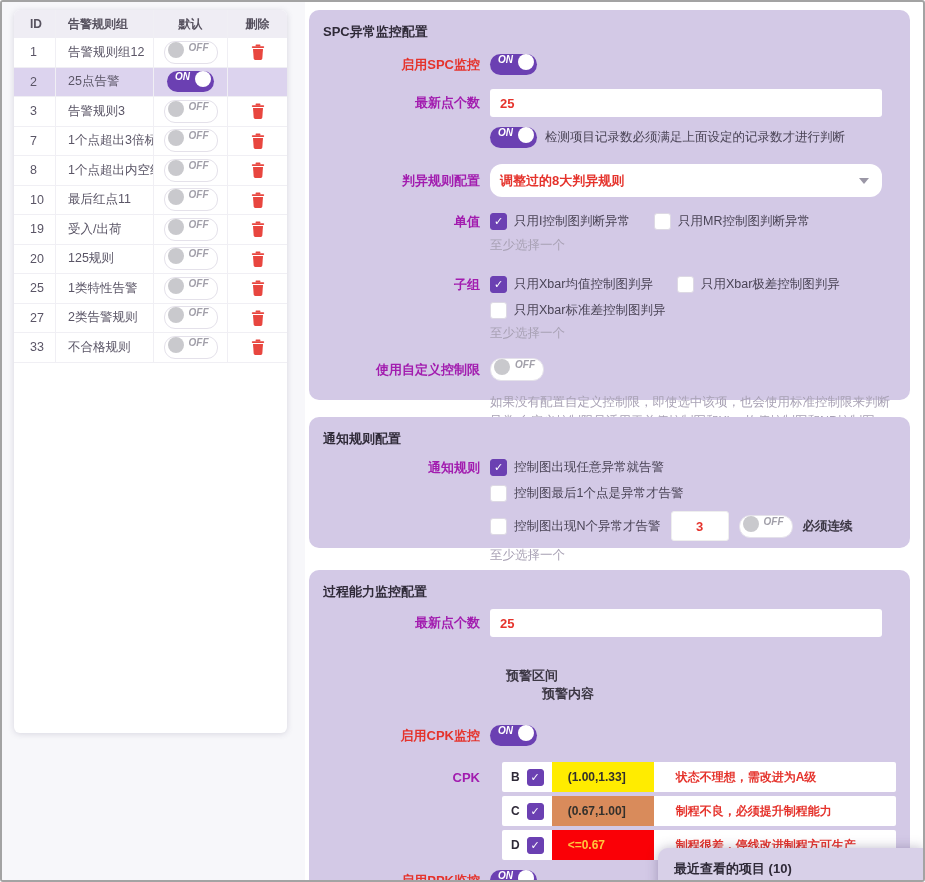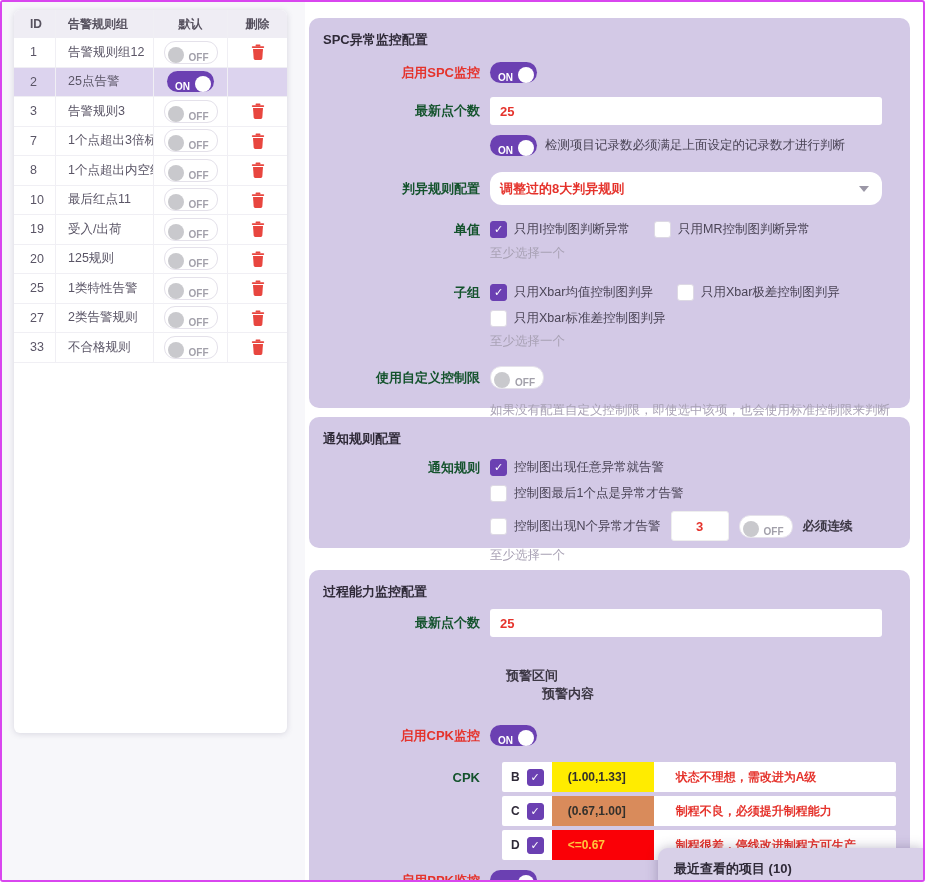--- a/index.html
+++ b/index.html
@@ -1,33 +1,33 @@
 <!DOCTYPE html>
 <html><head>
 <meta charset="utf-8">
 <style>
   html,body{margin:0;padding:0;background:#fff;font-family:"Liberation Sans","DejaVu Sans",sans-serif;}
-  .frame{position:relative;width:921px;height:878px;border:2px solid #d946ef;border-radius:3px;overflow:hidden;background:#fff;}
+  .frame{position:relative;width:921px;height:878px;border:2px solid #a3a3a3;border-radius:3px;overflow:hidden;background:#fff;}
 
   
   .left-pane{position:absolute;left:0;top:0;width:303px;height:100%;background:#f7f7fa;}
   .rule-card{position:absolute;left:12px;top:8px;width:273px;height:723px;background:#fff;border-radius:6px;
              box-shadow:0 1px 6px rgba(80,70,110,.18);overflow:hidden;}
   .thead,.tr{display:grid;grid-template-columns:42px 98px 74px 59px;align-items:center;}
   .thead{height:28px;background:#efedf4;font-size:12px;font-weight:700;color:#57525f;}
   .tr{height:28.5px;font-size:12.5px;color:#5a5566;border-bottom:1px solid #f0eff4;background:#fff;}
   .tr.selected{background:#dcd3ee;}
   .td,.th{height:100%;display:flex;align-items:center;border-right:1px solid #f0eff4;overflow:hidden;white-space:nowrap;}
   .td:last-child,.th:last-child{border-right:none;}
   .c-id{padding-left:16px;}
   .c-name{padding-left:12px;}
   .c-def,.c-del{justify-content:center;}
 
   
-  .toggle{display:inline-flex;align-items:flex-end;height:21px;border-radius:11px;flex:none;cursor:pointer;}
+  .toggle{display:inline-flex;align-items:flex-start;height:21px;border-radius:11px;flex:none;cursor:pointer;font-style:italic;}
   .toggle.on{background:#6b40b2;padding:0 3px;}
   .toggle.off{background:#fff;border:1px solid #e4e1ea;padding:0 3px;}
   .toggle .knob{width:16px;height:16px;border-radius:50%;flex:none;}
   .toggle.on .knob{background:#fff;}
   .toggle.off .knob{background:#c9c9cd;}
   .toggle .t-label{font-size:10px;font-weight:700;padding:0 5px;}
   .toggle.on .t-label{color:#fff;}
   .toggle.off .t-label{color:#a2a0aa;}
 
   
@@ -35,27 +35,27 @@
       font-size:11px;line-height:15px;background:#fff;border:1px solid #ddd9e4;color:#fff;cursor:pointer;}
   .cb.checked{background:#6b40b2;border-color:#6b40b2;}
   .opt-line{display:flex;align-items:center;gap:10px;}
   .opt{display:inline-flex;align-items:center;gap:7px;cursor:pointer;}
   .opt-label{font-size:12.5px;color:#4a4456;}
   .opts{display:flex;flex-wrap:wrap;gap:9px 24px;max-width:430px;}
   .opts.col{flex-direction:column;gap:9px;}
 
   
   .panel{position:absolute;left:307px;width:601px;background:#d3c9e6;border-radius:10px;}
-  #spc-panel{top:16px;height:390px;}
+  #spc-panel{top:8px;height:390px;}
   #notify-panel{top:415px;height:131px;}
   #cap-panel{top:568px;height:560px;}
   .p-title{font-size:13px;font-weight:700;color:#2f2a38;padding:13px 14px 0 14px;}
   .frow{display:flex;align-items:center;padding-right:28px;}
   .frow.top{align-items:flex-start;}
-  .flabel{width:171px;flex:none;text-align:right;font-size:13px;color:#14532d;font-weight:600;margin-right:10px;}
+  .flabel{width:171px;flex:none;text-align:right;font-size:13px;color:#a21caf;font-weight:600;margin-right:10px;}
   .flabel.red{color:#e5332c;font-weight:700;}
   .input-full{flex:1;height:28px;background:#fff;border:none;border-radius:3px;color:#e5332c;font-size:13px;
               font-weight:600;padding:0 10px;outline:none;min-width:0;}
   .input-small{width:52px;height:26px;background:#fff;border:1px solid #eee;border-radius:3px;color:#e5332c;
                font-size:13px;font-weight:700;text-align:center;outline:none;flex:none;}
   .select{flex:1;height:33px;background:#fff;border-radius:12px;display:flex;align-items:center;position:relative;
           padding:0 26px 0 10px;cursor:pointer;}
   .select .sel-text{color:#e5332c;font-size:13px;font-weight:700;}
   .caret{position:absolute;right:13px;top:14px;width:0;height:0;border-left:5px solid transparent;
          border-right:5px solid transparent;border-top:6px solid #9b97a6;}

